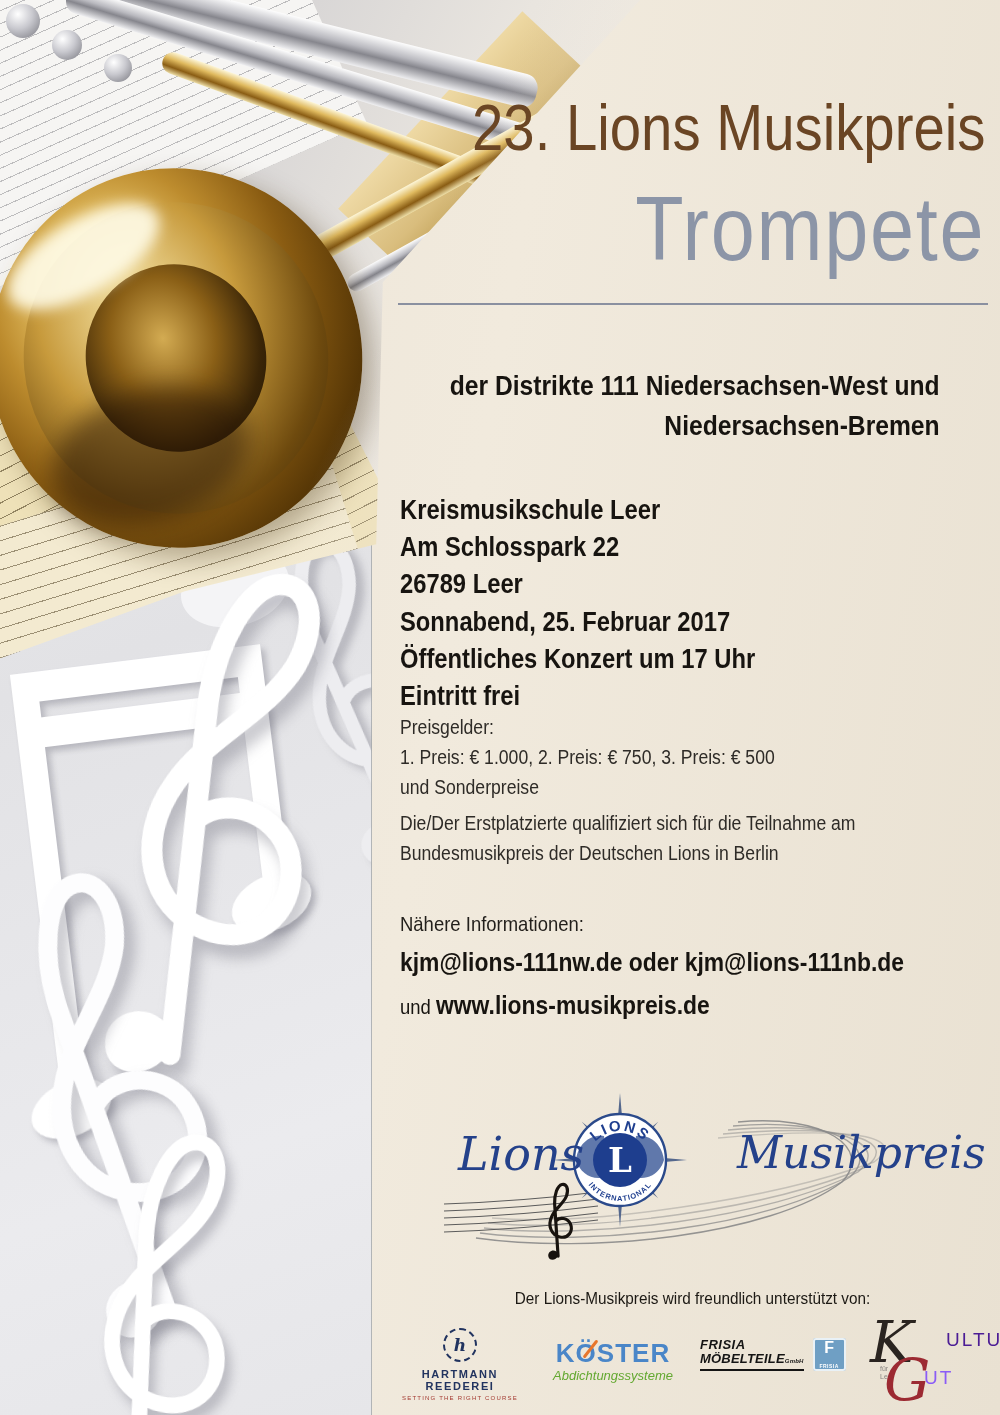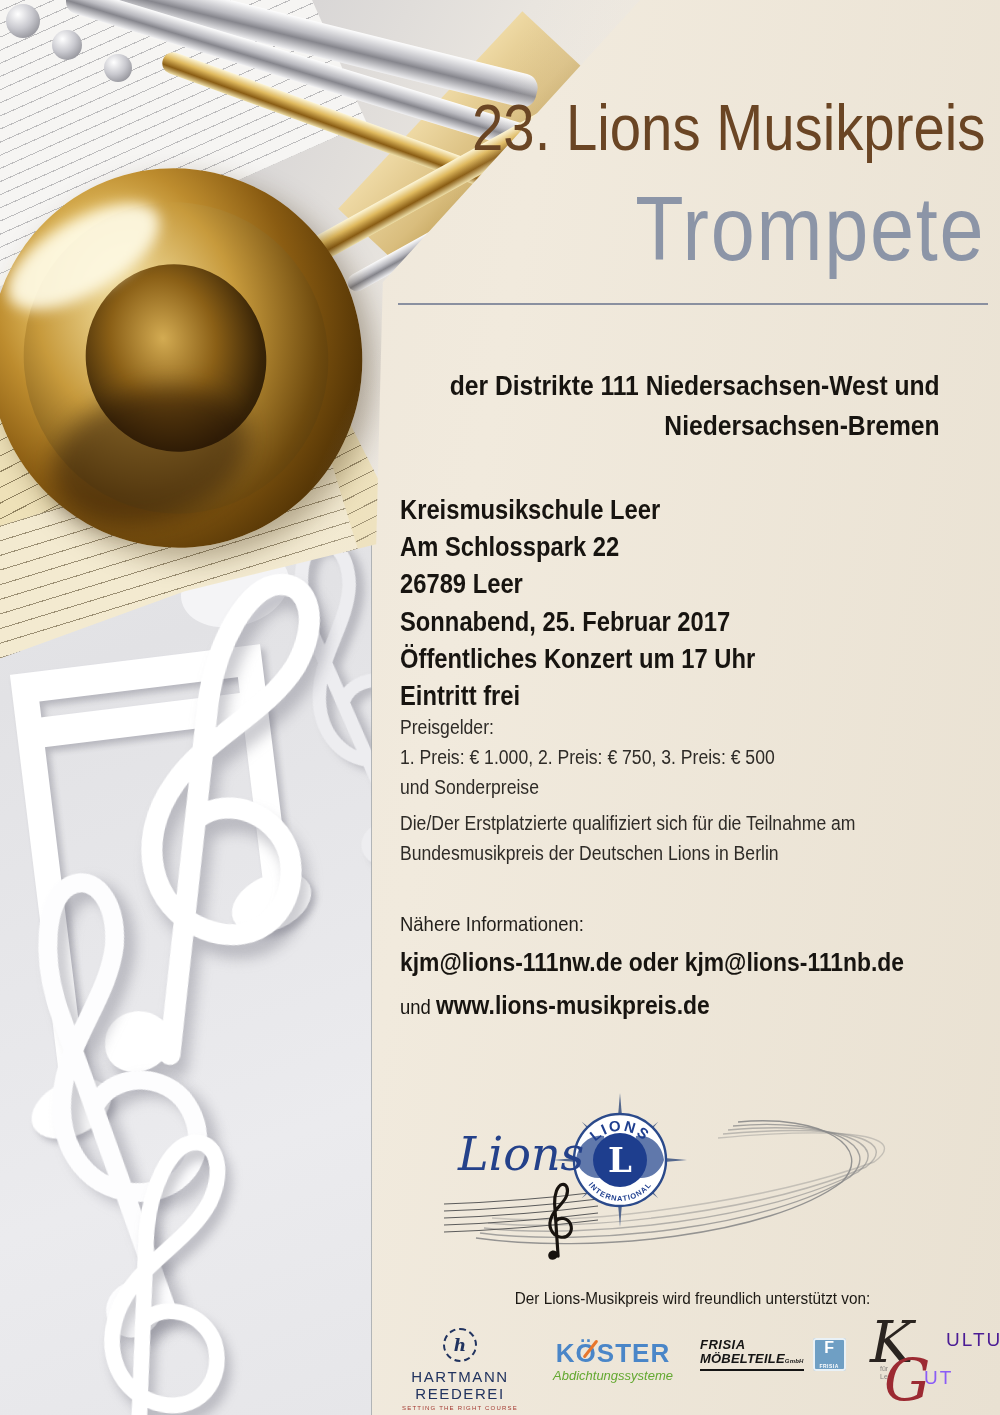--- a/index.html
+++ b/index.html
@@ -74,21 +74,21 @@
 
   
   #supp-head{left:400px;right:15px;top:1289px;text-align:center;font-size:17px;color:#1c1914;
              transform:scaleX(.9);}
   .sp{position:absolute;}
   
   #hartmann{left:396px;top:1328px;width:128px;text-align:center;color:#21335f;}
   #h-circle{width:30px;height:30px;border:2px dashed #21335f;border-radius:50%;margin:0 auto 6px;
             display:flex;align-items:center;justify-content:center;
             font-family:"DejaVu Serif",serif;font-style:italic;font-size:17px;font-weight:bold;}
-  #h-name{font-size:15px;font-weight:normal;letter-spacing:1.6px;}
+  #h-name{font-size:11px;font-weight:bold;letter-spacing:1.6px;}
   #h-tag{font-size:6px;letter-spacing:1.2px;color:#a33a31;margin-top:3px;}
   
   #koester{left:548px;top:1340px;width:130px;text-align:center;}
   #k-name{font-size:26px;font-weight:bold;letter-spacing:1px;color:#4a86c8;line-height:1;}
   #k-needle{position:absolute;left:33px;top:-2px;width:3px;height:22px;background:#e8762c;
             transform:rotate(38deg);border-radius:2px;}
   #k-tag{font-size:13px;font-style:italic;color:#63a830;margin-top:2px;}
   
   #frisia{left:700px;top:1338px;display:flex;gap:9px;align-items:flex-start;}
   #f-text{border-bottom:2px solid #141414;padding-bottom:4px;color:#141414;font-style:italic;
@@ -245,20 +245,21 @@
       <textPath href="#arcTop" startOffset="50%" text-anchor="middle">LIONS</textPath>
     </text>
     <circle r="27" fill="#1e3e8e"></circle>
     <text y="12" text-anchor="middle" font-size="34" font-weight="bold" fill="#ffffff" font-family="DejaVu Serif, serif">L</text>
     <text font-size="7.5" font-weight="bold" fill="#1f3f8f" letter-spacing="1" font-family="Liberation Sans, sans-serif">
       <textPath href="#arcBot" startOffset="50%" text-anchor="middle">INTERNATIONAL</textPath>
     </text>
   </svg>
 
   <div id="lw1" class="abs logoword">Lions</div>
+  <div id="lw2" class="abs logoword">Musikpreis</div>
 
   <div id="supp-head" class="abs">Der Lions-Musikpreis wird freundlich unterstützt von:</div>
 
   <div id="hartmann" class="sp">
     <div id="h-circle">
       <span>h</span>
     </div>
     <div id="h-name">HARTMANN REEDEREI</div>
     <div id="h-tag">SETTING THE RIGHT COURSE</div>
   </div>

